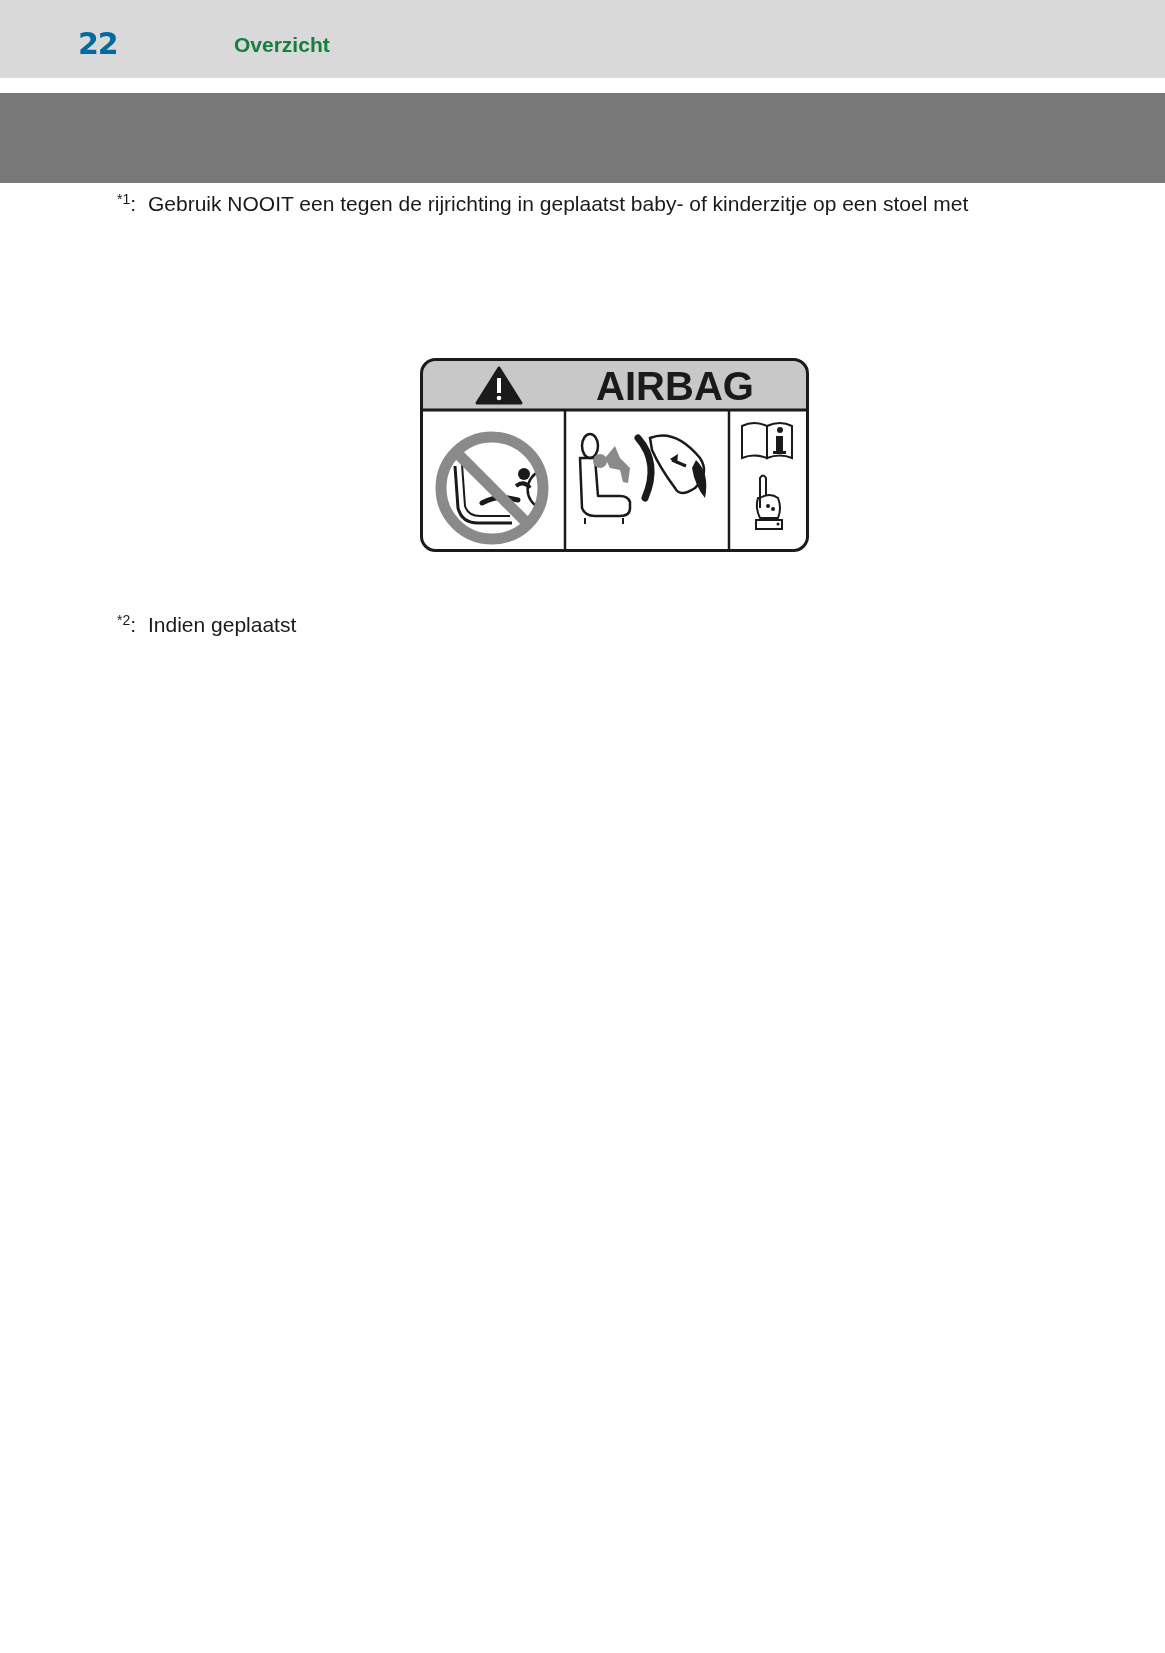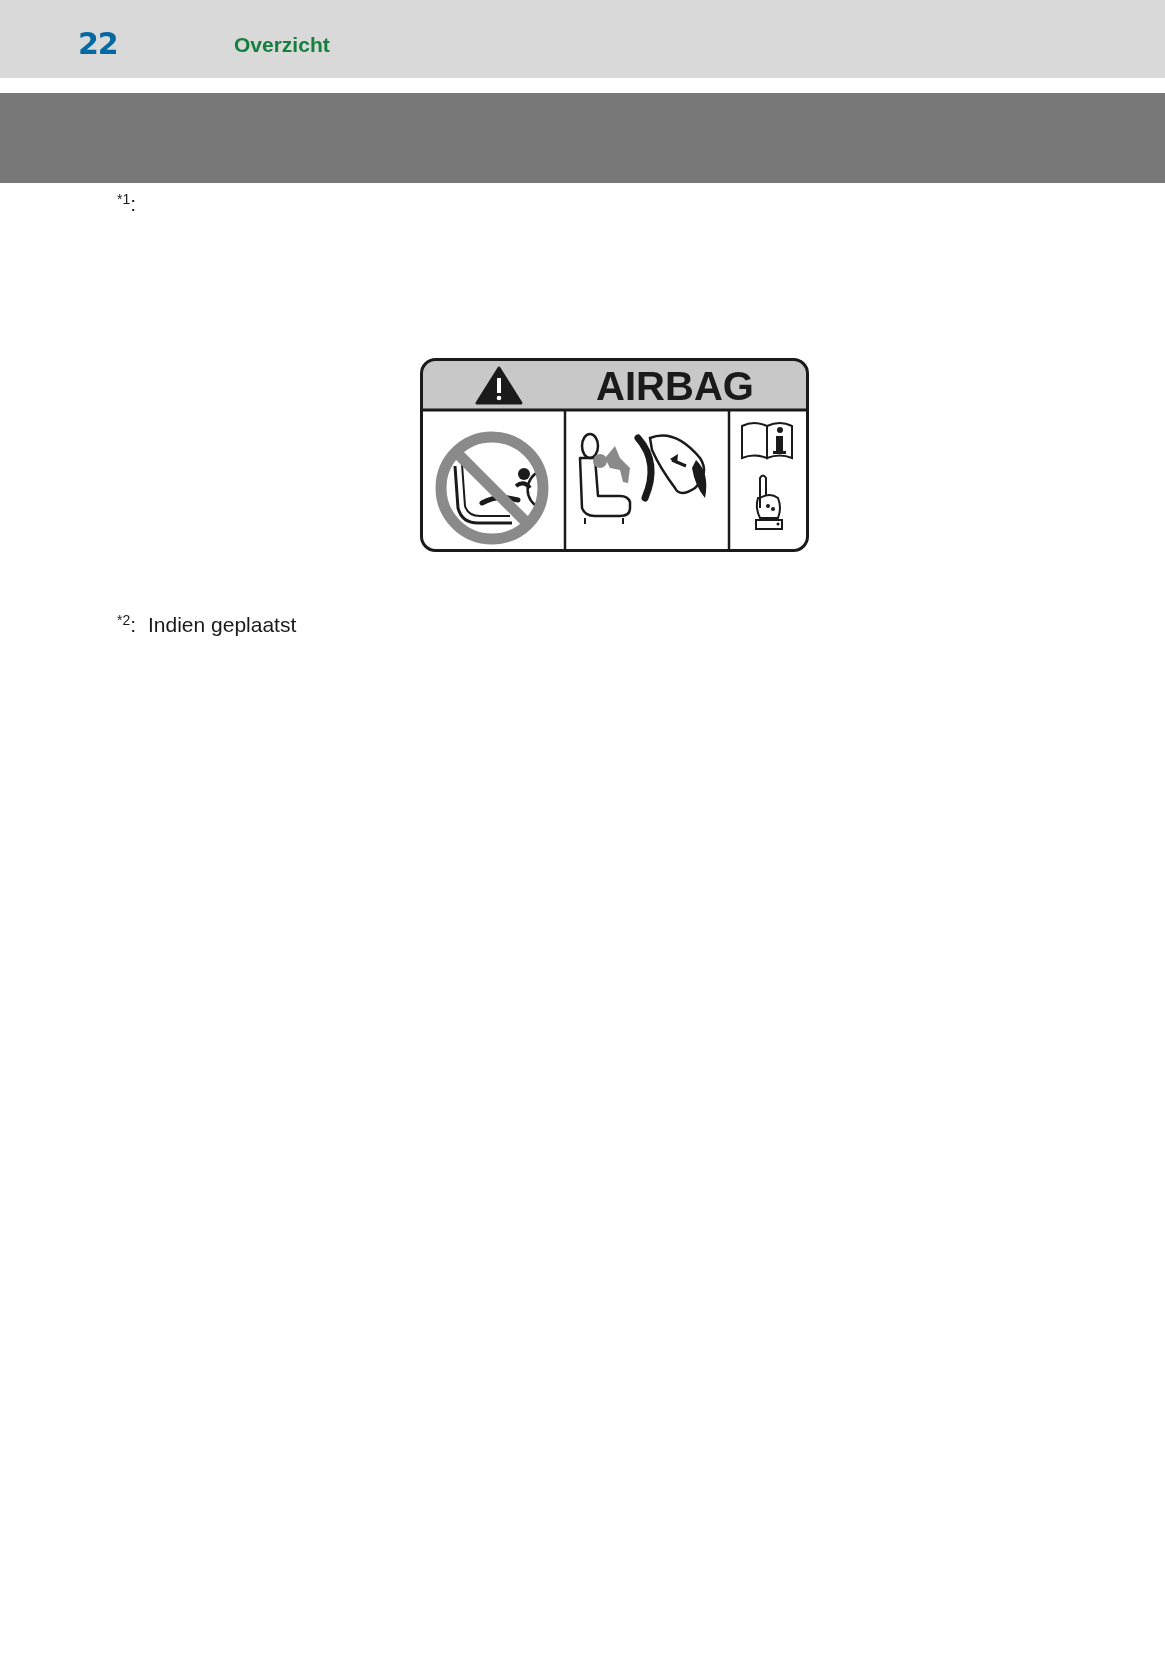--- a/index.html
+++ b/index.html
@@ -46,21 +46,21 @@
 <div class="header">
   <span class="page-num">22</span>
   <span class="section-title">Overzicht</span>
 </div>
 
 <div class="band"></div>
 
 <div class="footnote fn1">
   <span class="marker"><sup>*1</sup><span>:</span></span>
   <span class="text">
-    <br>
+    <span>Gebruik NOOIT een tegen de rijrichting in geplaatst baby- of kinderzitje op een stoel met</span><br>
     <br>
   </span>
 </div>
 
 <div class="label">
   <svg width="389" height="194" viewBox="0 0 389 194" xmlns="http://www.w3.org/2000/svg">
     <defs>
       <clipPath id="lblclip">
           <rect x="1.5" y="1.5" width="386" height="191" rx="14" ry="14"></rect>
         </clipPath>

